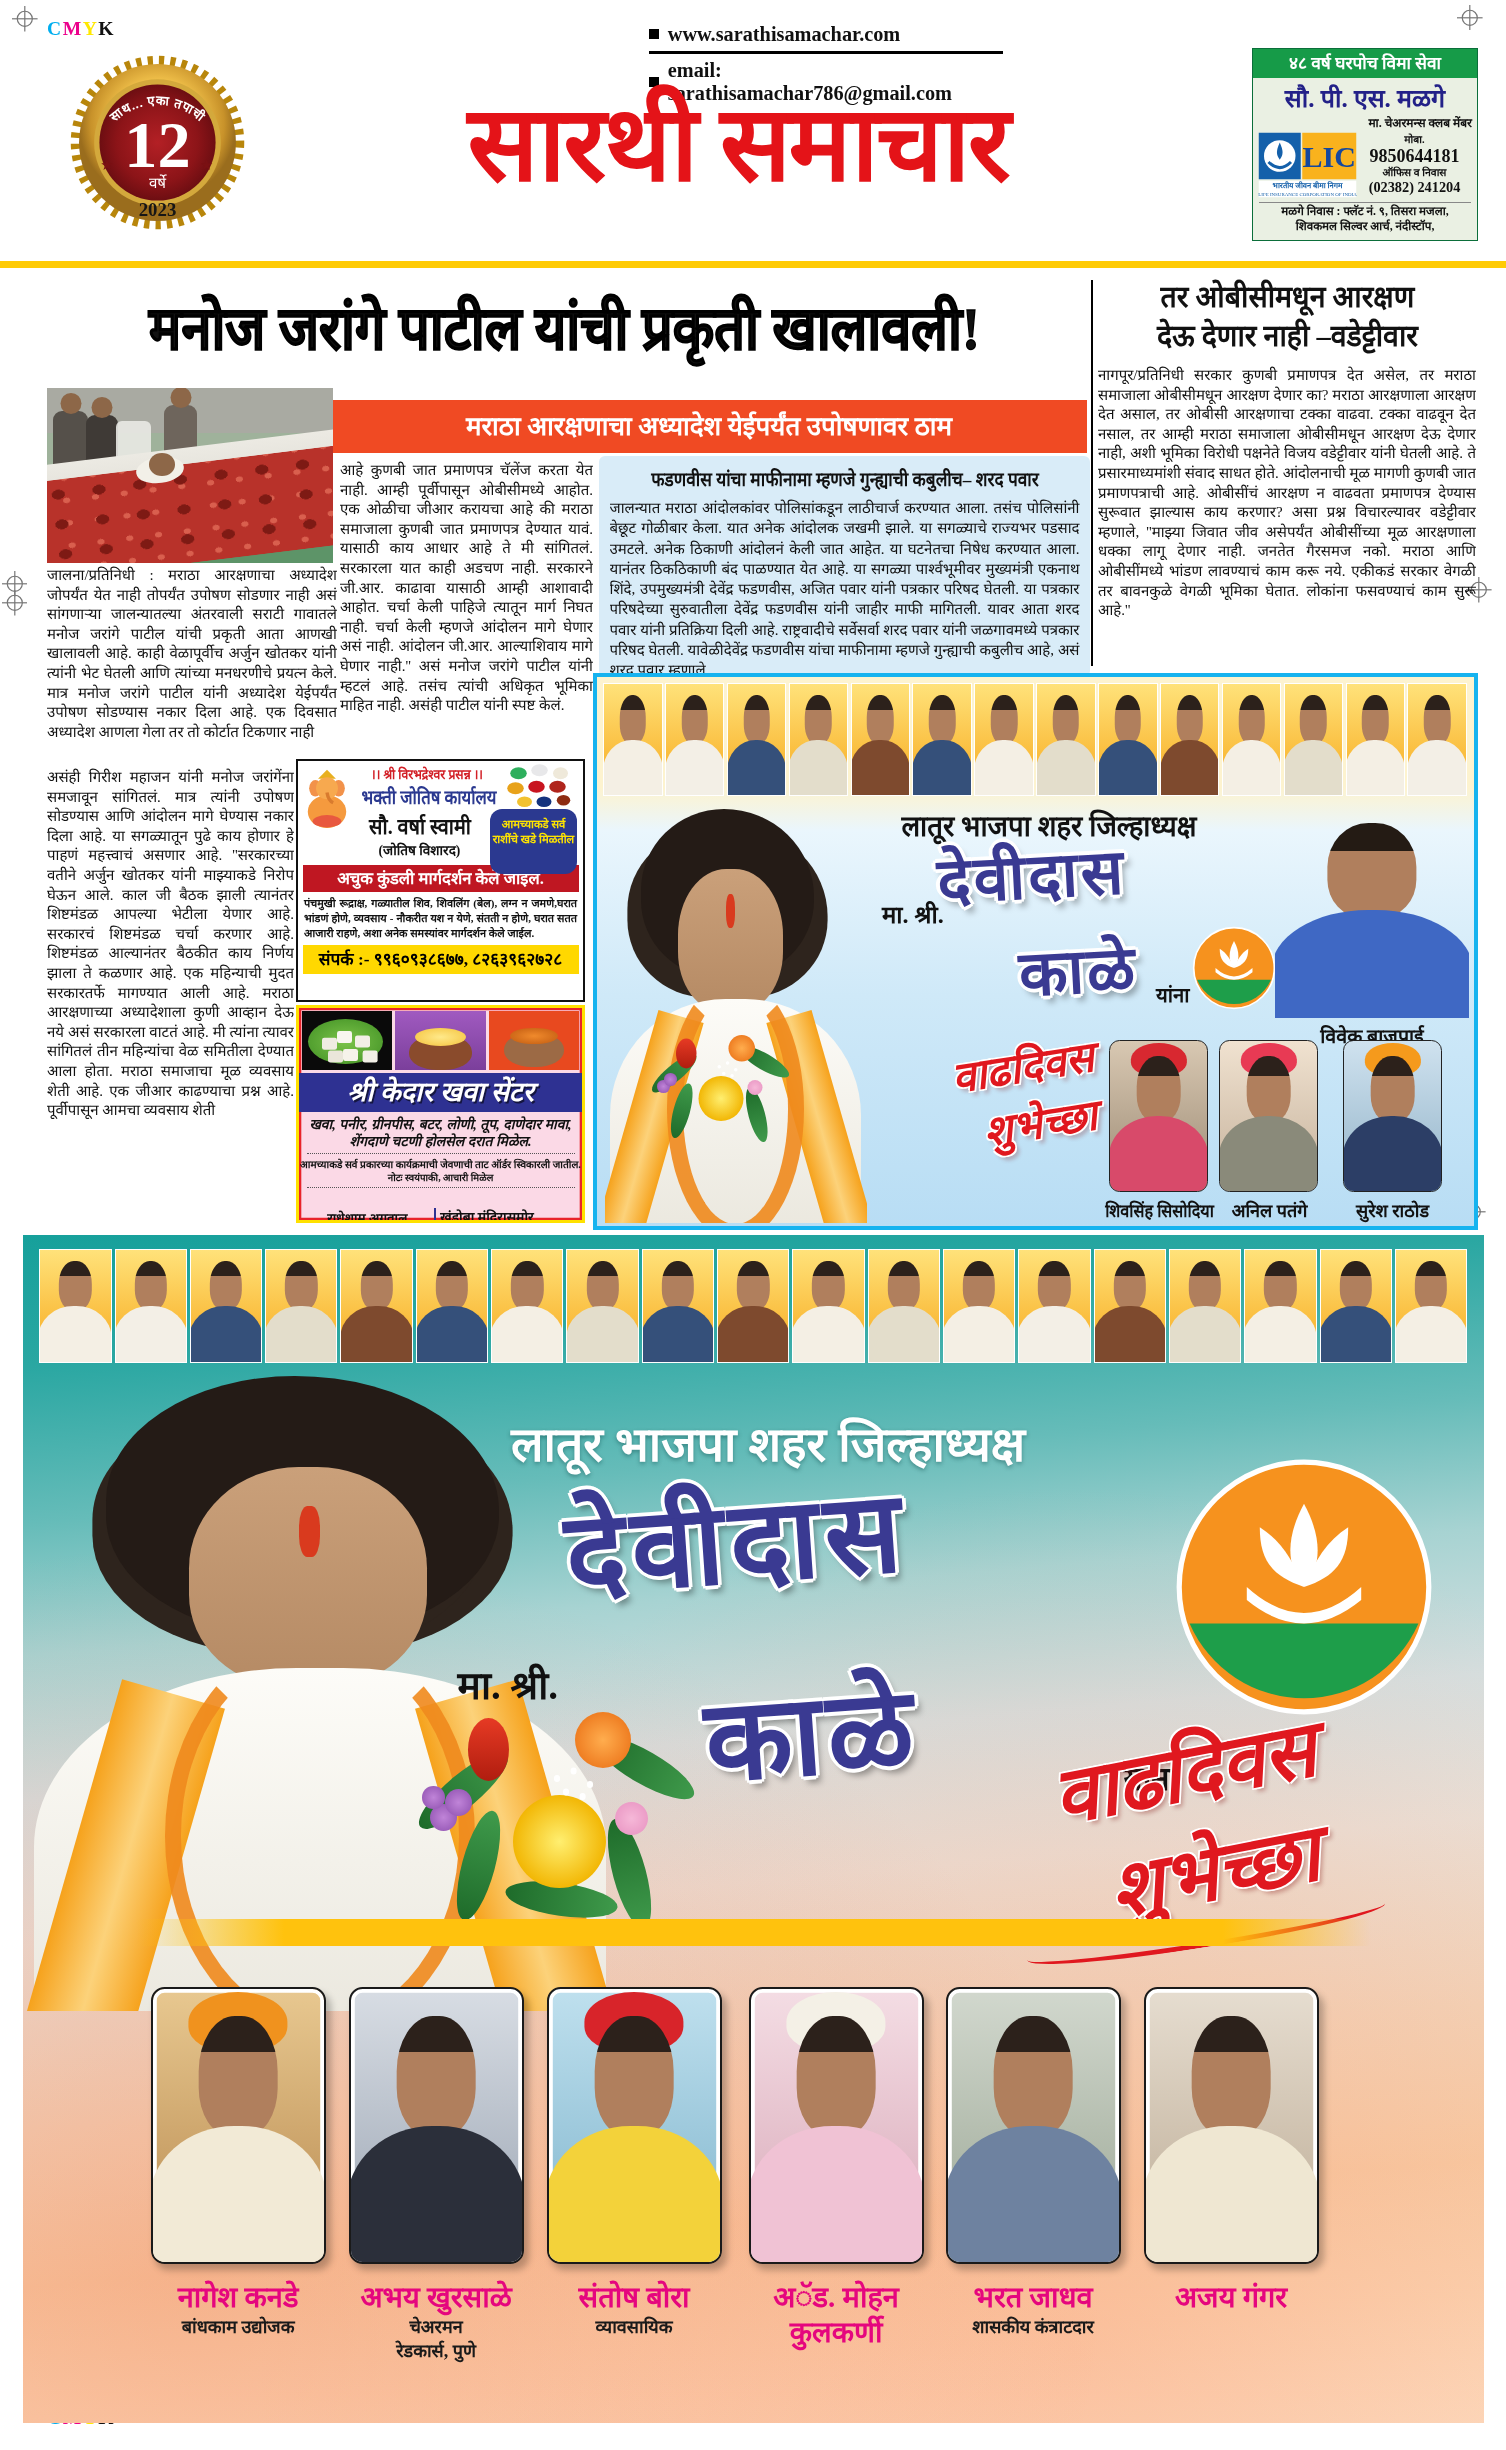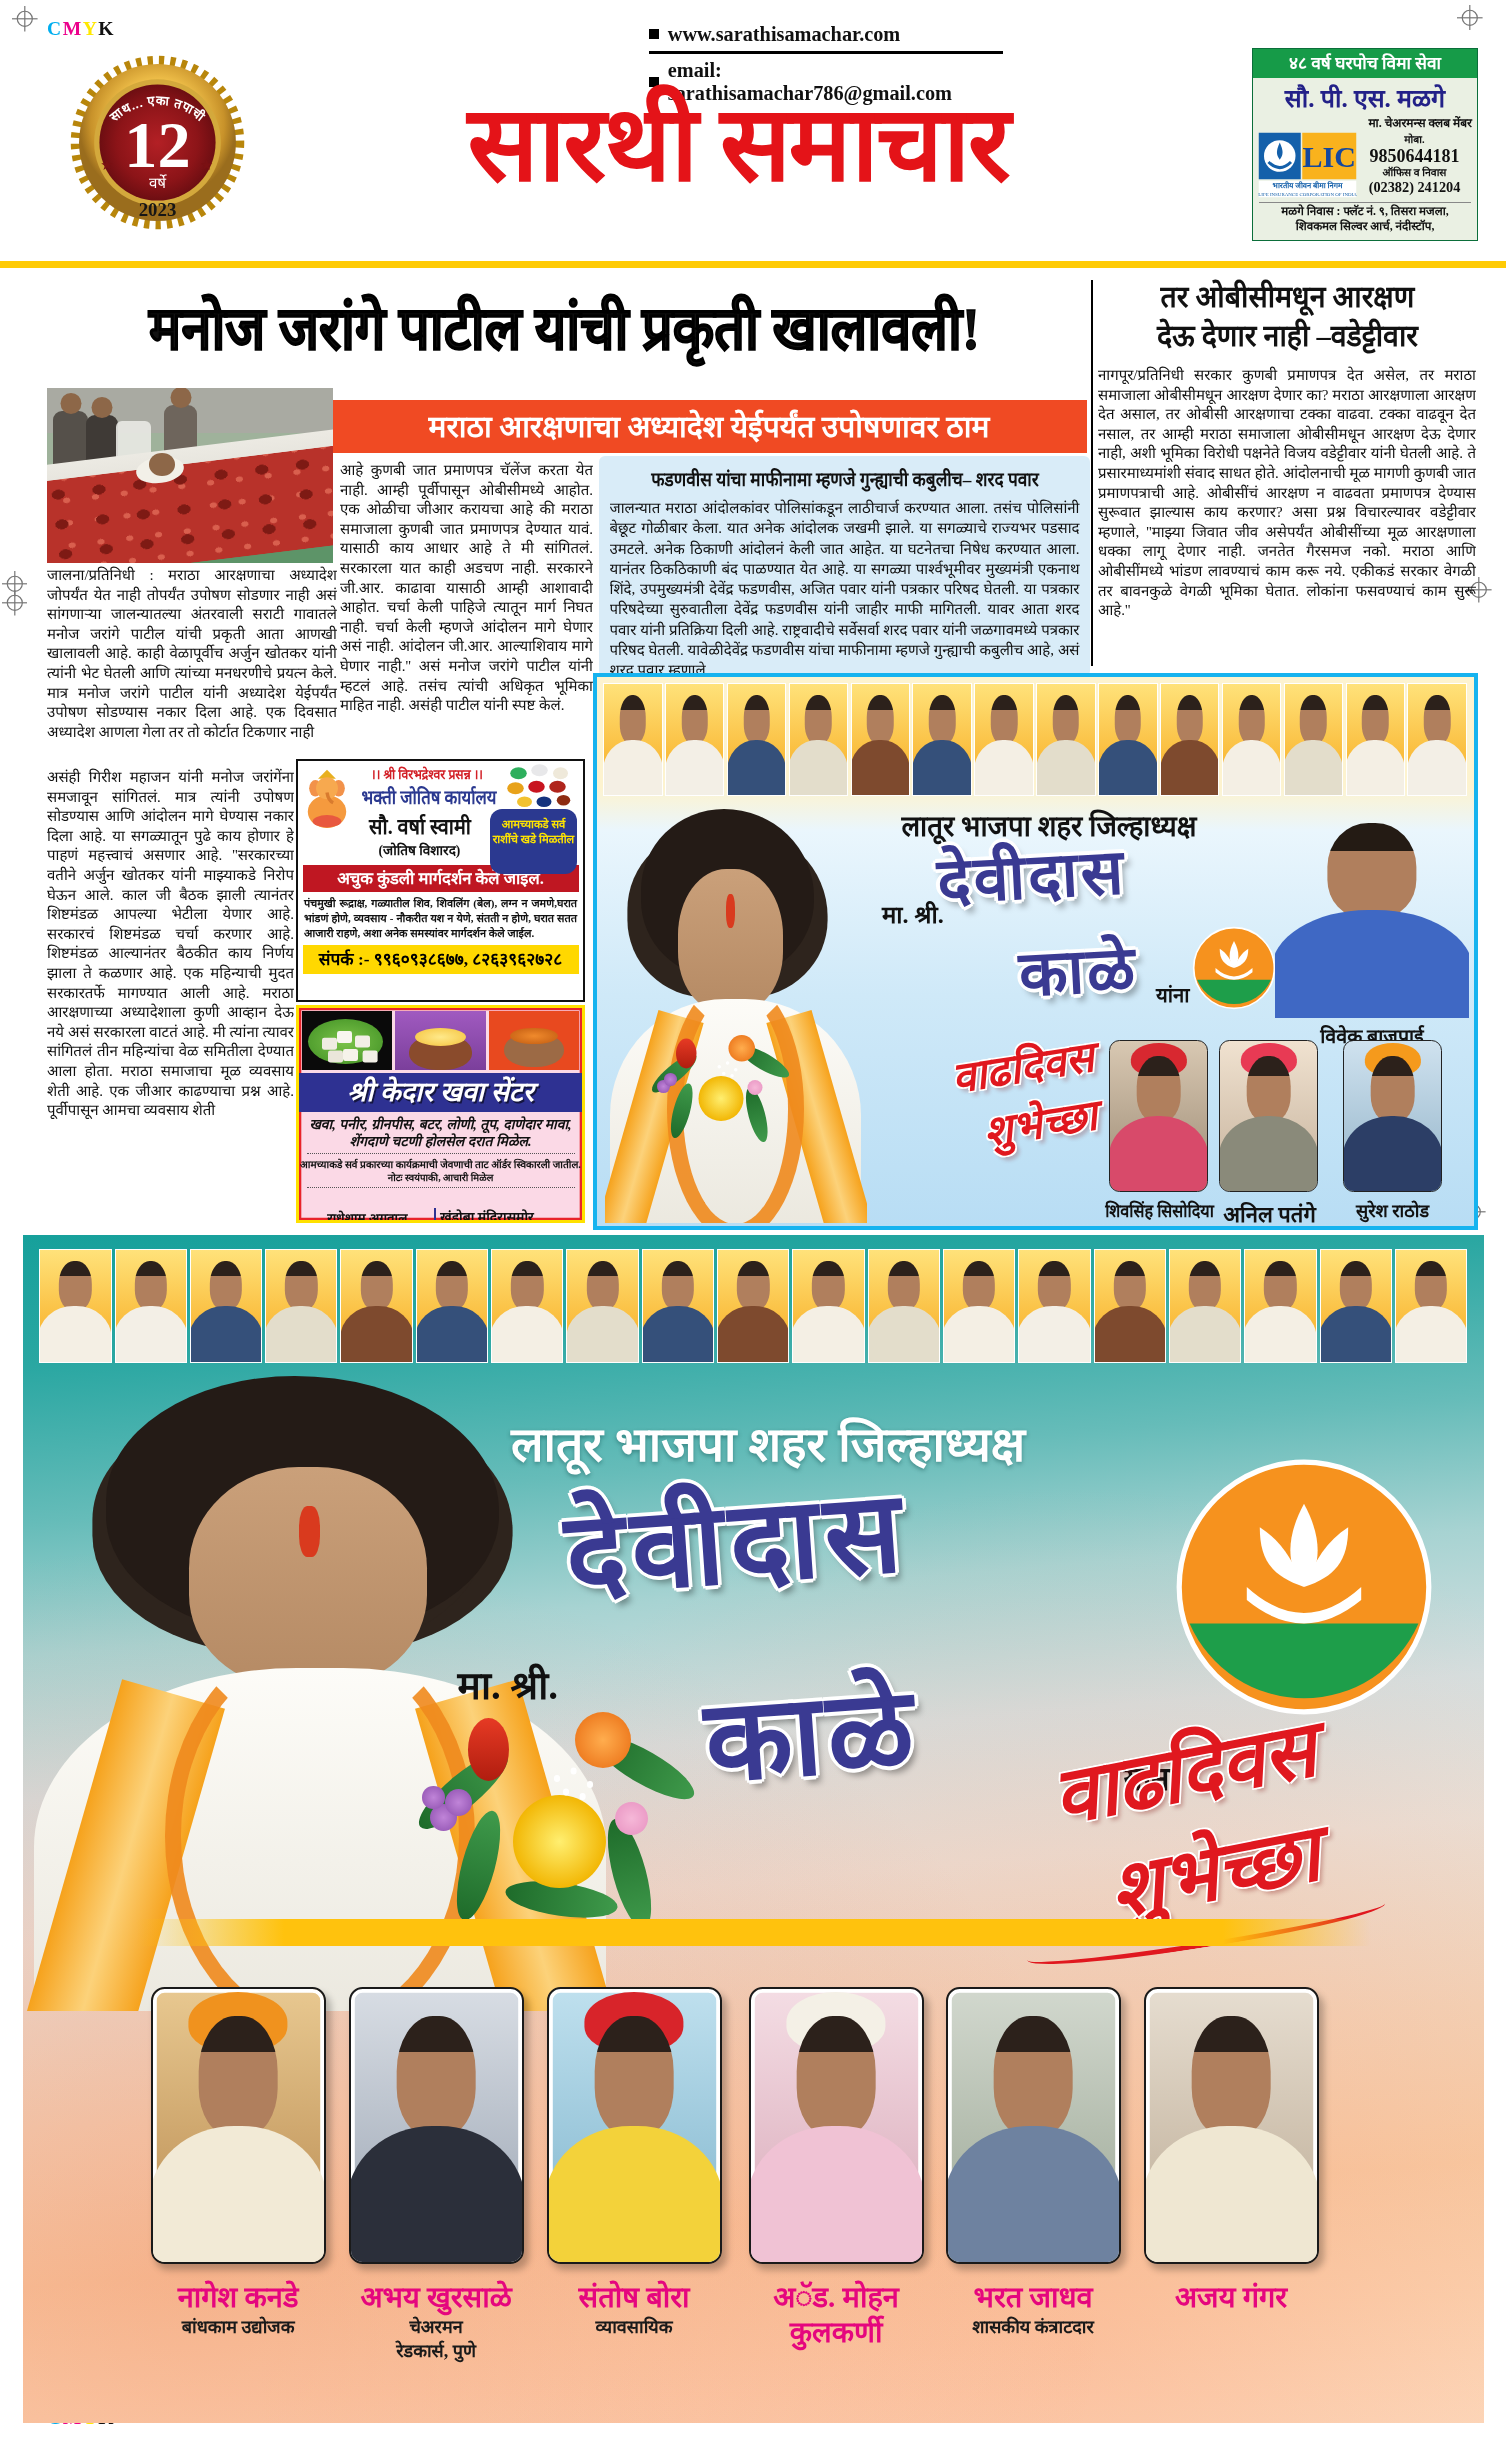--- a/index.html
+++ b/index.html
@@ -38,21 +38,21 @@
   #licad .ph-b{font-size:18px;font-weight:bold}
   #licad .ph-m{font-size:14.3px;font-weight:bold}
   #licad .rule{height:0.8px;background:#888;margin:2.3px 6px}
   #licad .addr{font-size:11.7px;font-weight:bold;text-align:center;line-height:1.25}
 
   
   #headline{left:41px;top:273px;width:1047px;height:113px;font-size:60px;font-weight:900;
             text-align:center;line-height:113px;white-space:nowrap;transform:scaleX(.9);
             -webkit-text-stroke:1.5px #000}
   #subhead{left:331px;top:400px;width:756px;height:53px;background:#f04a23;color:#fff;
-           font-weight:bold;font-size:30px;text-align:center;line-height:53px;white-space:nowrap}
+           font-weight:bold;font-size:26px;text-align:center;line-height:53px;white-space:nowrap}
   .bodytxt{font-size:15px;line-height:19.6px;text-align:justify;overflow:hidden}
 
   
   #newsphoto{left:47px;top:388px;width:286px;height:175px;overflow:hidden;
              background:linear-gradient(180deg,#a9aaa2 0 26%,#9fb29b 26% 45%,#79a07f 45% 60%,#5d9468 60%)}
   .fig{position:absolute;border-radius:9px 9px 0 0}
   .fig i{display:block;position:absolute;left:50%;top:-18px;width:21px;height:21px;transform:translateX(-50%);
          border-radius:50%;background:#8d6748}
   #bed{position:absolute;right:-22.6px;top:59px;width:324px;height:113px;background:linear-gradient(180deg,#eceae3,#cfcdc4);
        transform:rotate(-7deg);border-radius:9px}
@@ -534,21 +534,21 @@
         </div>
     </div>
     <div class="abs" style="left:746px;top:363px;width:99px;height:152px;border:1.5px solid #222;border-radius:10.5px;overflow:hidden;background:linear-gradient(#cfe2ef,#93b3c8)">
       <div class="person" style="--shirt:#2c3e66;--pagdi:#f59a1c">
           <i class="pg"></i>
           <i class="hd"></i>
           <i class="tr"></i>
         </div>
     </div>
     <div class="abs b ctr nowrap" style="left:490px;top:521px;width:145px;font-size:18px;transform:scaleX(.9)">शिवसिंह सिसोदिया</div>
-    <div class="abs b ctr nowrap" style="left:612px;top:521px;width:121px;font-size:22px">अनिल पतंगे</div>
+    <div class="abs b ctr nowrap" style="left:612px;top:521px;width:121px;font-size:18px">अनिल पतंगे</div>
     <div class="abs b ctr nowrap" style="left:735px;top:521px;width:121px;font-size:18px">सुरेश राठोड</div>
   </div>
 
   <div class="abs" id="bbanner">
     <div id="bb-leaders">
       <div class="tile">
           <div class="person">
             <i class="hd"></i>
             <i class="tr"></i>
           </div>

